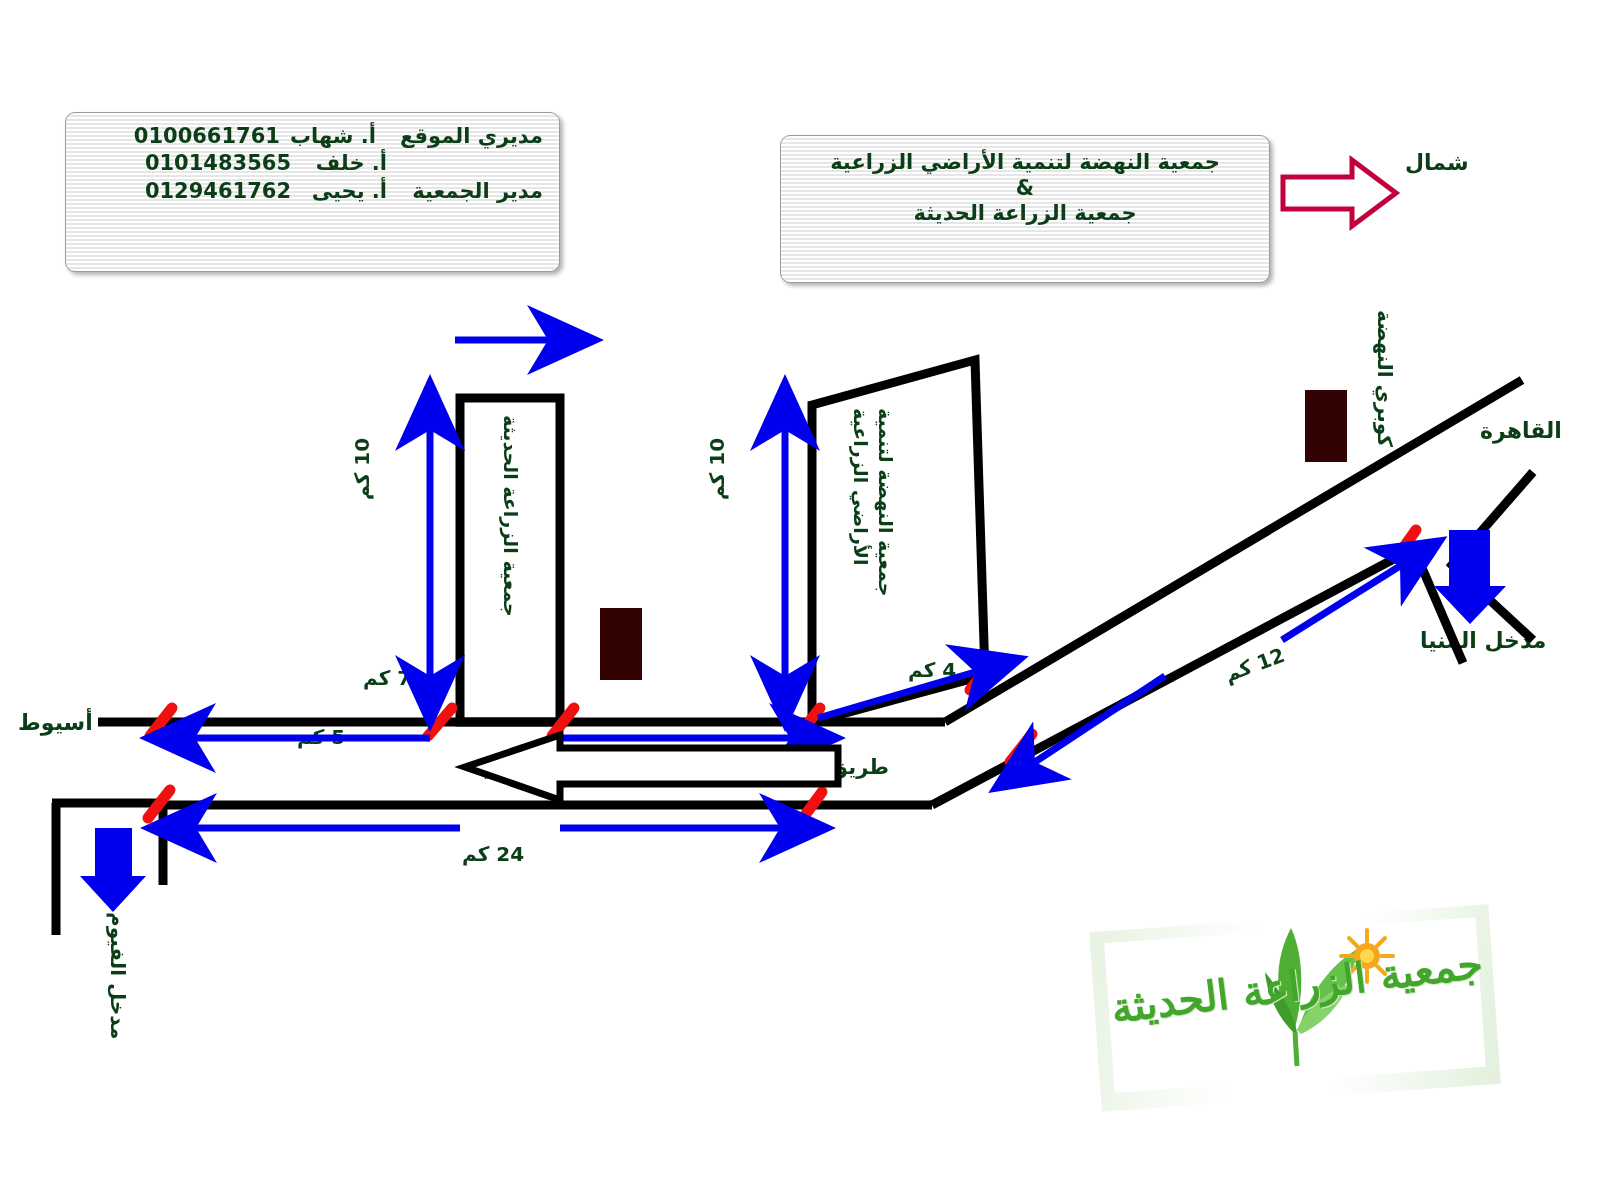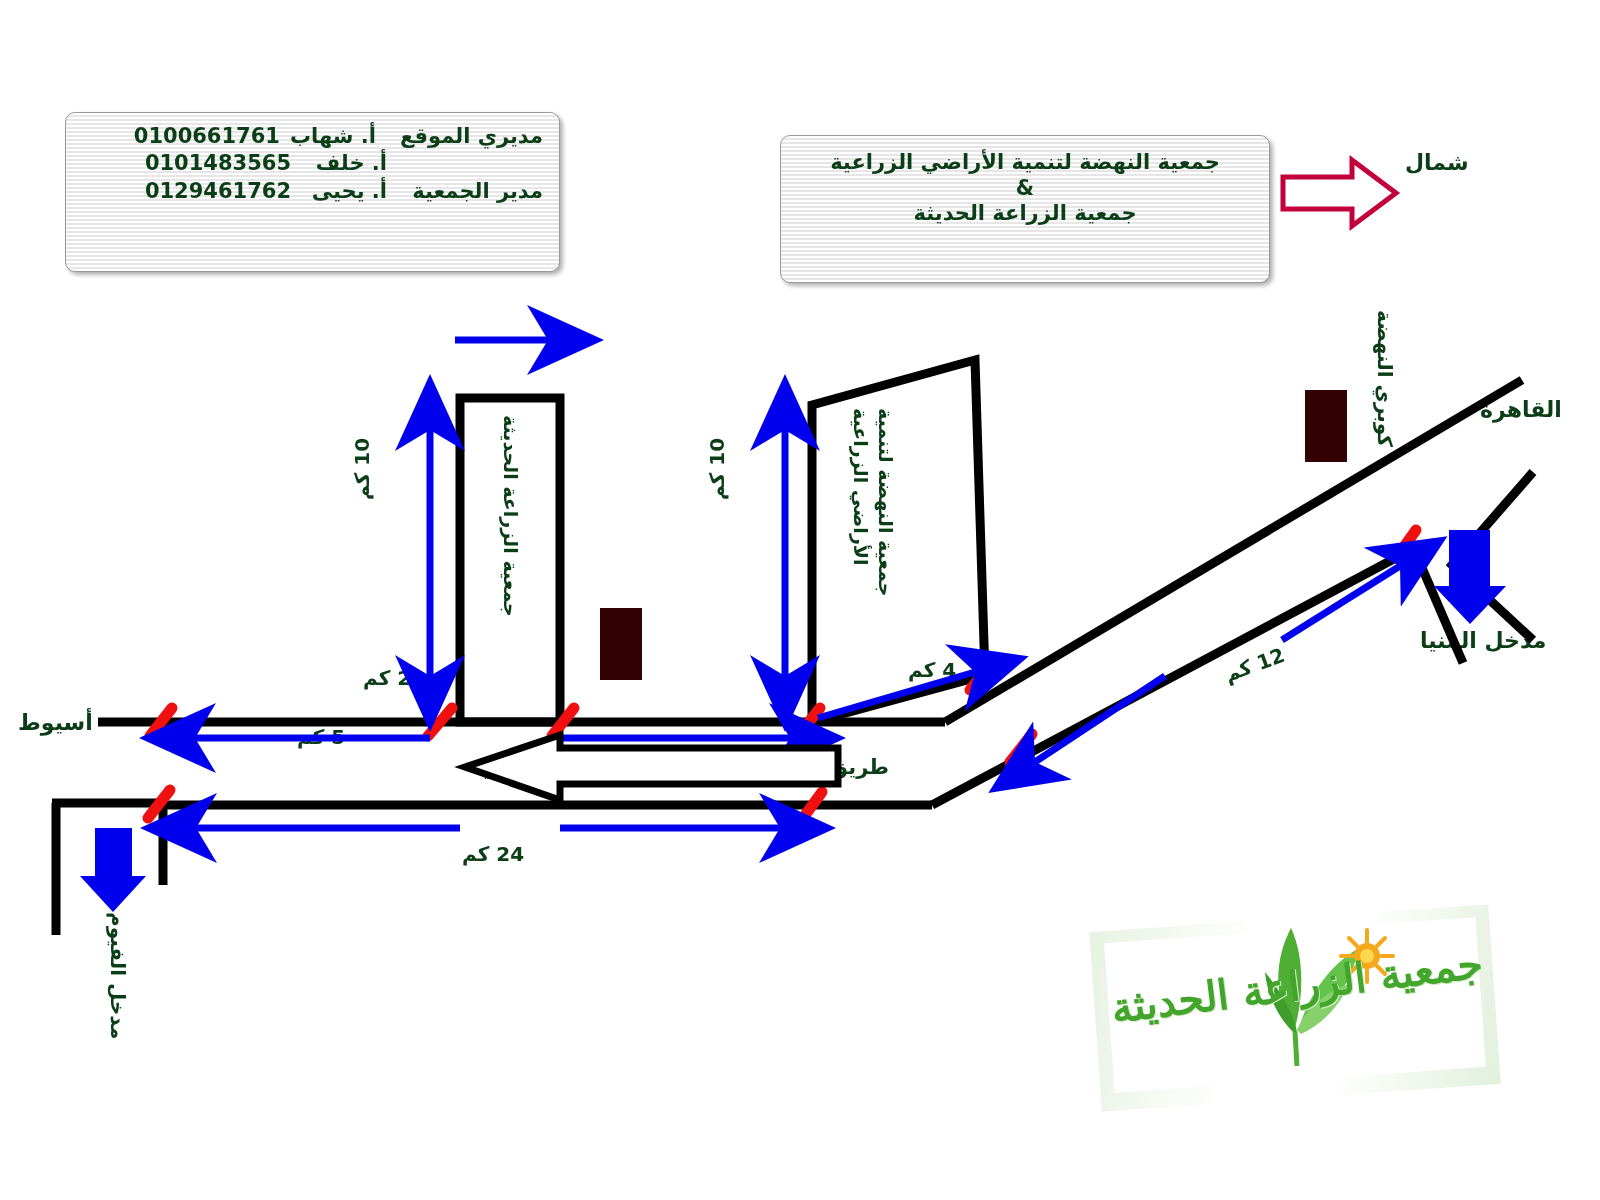--- a/index.html
+++ b/index.html
@@ -174,27 +174,27 @@
 
   <div class="maplabel rot90" style="left:895px; top:408px; font-size:19px;">جمعية النهضة لتنمية</div>
   <div class="maplabel rot90" style="left:870px; top:408px; font-size:19px;">الأراضي الزراعية</div>
 
   <div class="maplabel rot90" style="left:1395px; top:310px; font-size:20px;">كوبري النهضة</div>
 
   <div class="maplabel rot90" style="left:128px; top:912px; font-size:20px;">مدخل الفيوم</div>
 
   <div class="maplabel big" style="left:18px; top:712px;">أسيوط</div>
 
-  <div class="maplabel big" style="left:1480px; top:399px;">القاهرة</div>
+  <div class="maplabel big" style="left:1480px; top:420px;">القاهرة</div>
 
   <div class="maplabel big" style="left:1420px; top:630px;">مدخل المنيا</div>
 
   <div class="maplabel" style="left:352px; top:500px; transform:rotate(-90deg); transform-origin:left top;">10 كم</div>
 
-  <div class="maplabel" style="left:363px; top:668px;">2 كم</div>
+  <div class="maplabel" style="left:363px; top:668px;">7 كم</div>
 
   <div class="maplabel" style="left:707px; top:500px; transform:rotate(-90deg); transform-origin:left top;">10 كم</div>
 
   <div class="maplabel" style="left:872px; top:660px;margin-left:36px;">4 كم</div>
 
   <div class="maplabel" style="left:297px; top:727px;">5 كم</div>
 
   <div class="maplabel" style="left:462px; top:844px;">24 كم</div>
 
   <div class="maplabel" style="left:1222px; top:666px; transform:rotate(-20deg); transform-origin:left top;">12 كم</div>

